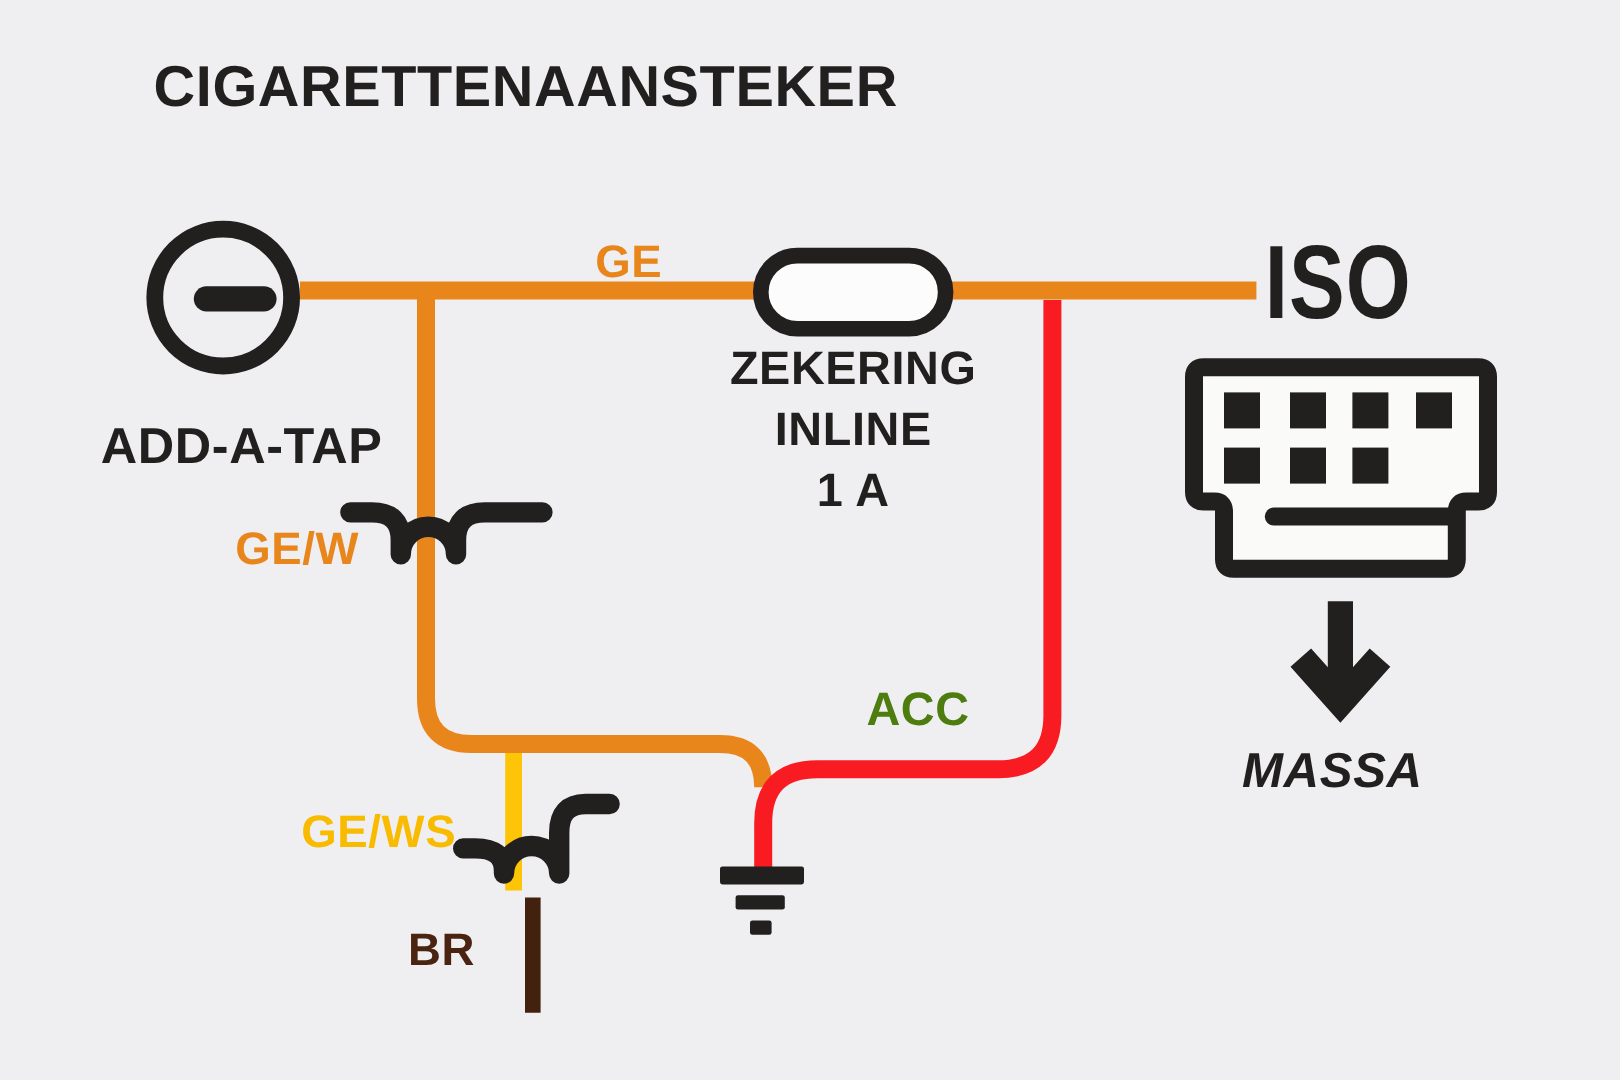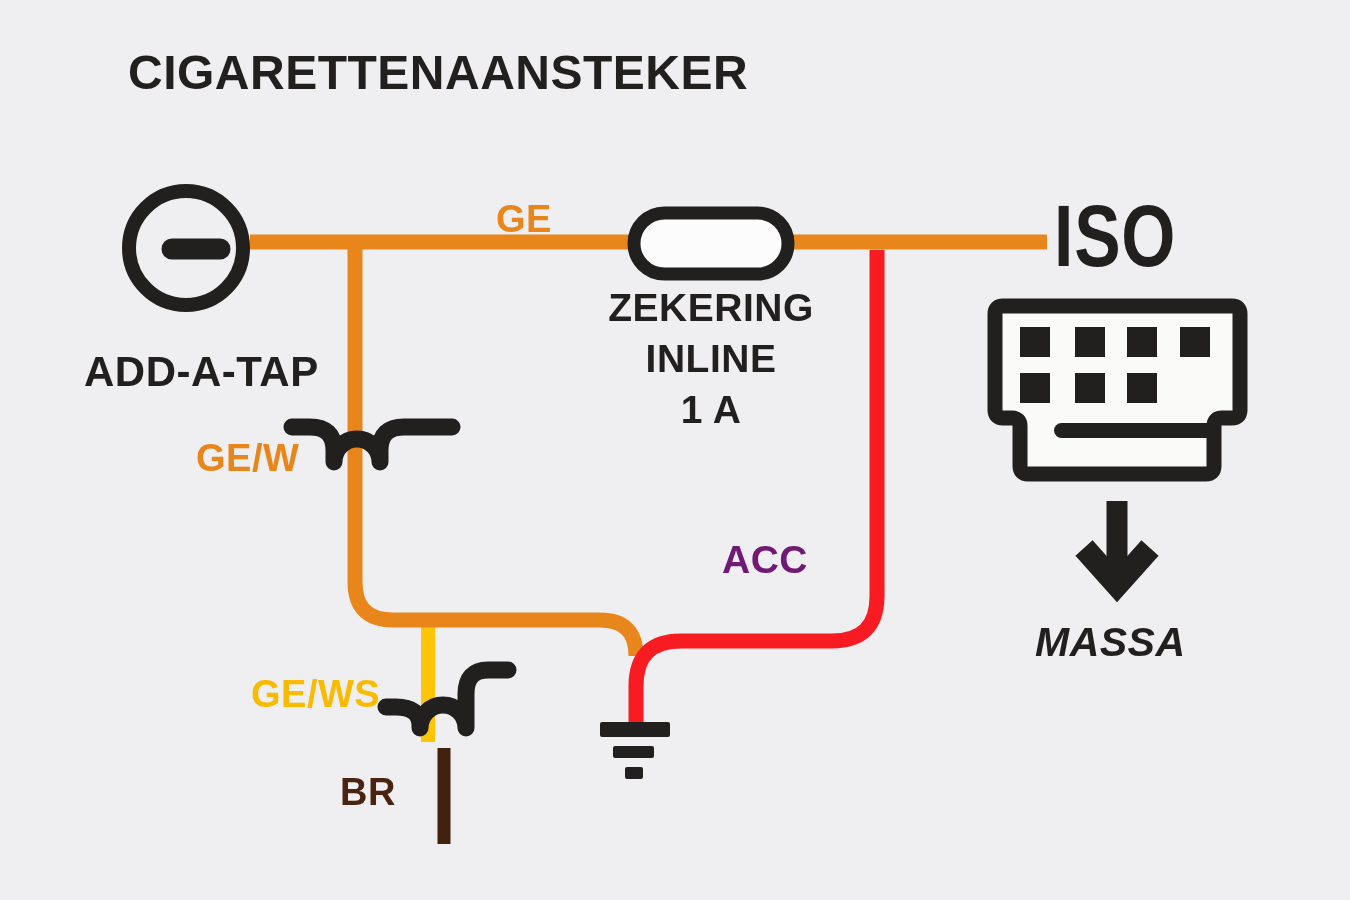--- a/index.html
+++ b/index.html
@@ -21,21 +21,21 @@
   }
   .title{left:128px;top:44px;font-size:48px;line-height:58px;letter-spacing:0.5px;}
   .addatap-lbl{left:84px;top:318px;font-size:42px;margin-top:32px;}
   .ge-lbl{left:496px;top:200px;font-size:38px;color:#E8861C;}
   .fuse-lbl{left:561px;top:282px;width:300px;font-size:39px;line-height:51px;text-align:center;}
   .iso-lbl{left:1054px;top:190px;font-size:87px;transform:scaleX(0.8);transform-origin:left top;letter-spacing:1px;}
   .massa-lbl{left:1035px;top:621px;font-size:41px;font-style:italic;}
   .gew-lbl{left:196px;top:439px;font-size:38px;color:#E8861C;}
   .gews-lbl{left:251px;top:650px;font-size:38px;color:#F9BB00;margin-top:25px;}
   .br-lbl{left:340px;top:773px;font-size:38px;color:#4A2410;}
-  .acc-lbl{left:722px;top:540px;font-size:39px;color:#701a75;}
+  .acc-lbl{left:722px;top:572px;font-size:39px;color:#4d7c0f;}
   svg{position:absolute;left:0;top:0;}
 </style>
 </head>
 <body>
 
 <div class="stage">
 
   <svg width="1350" height="900" viewBox="0 0 1350 900">
 
     <path d="M428,622 V742" fill="none" stroke-width="14" stroke="#FDC408"></path>

